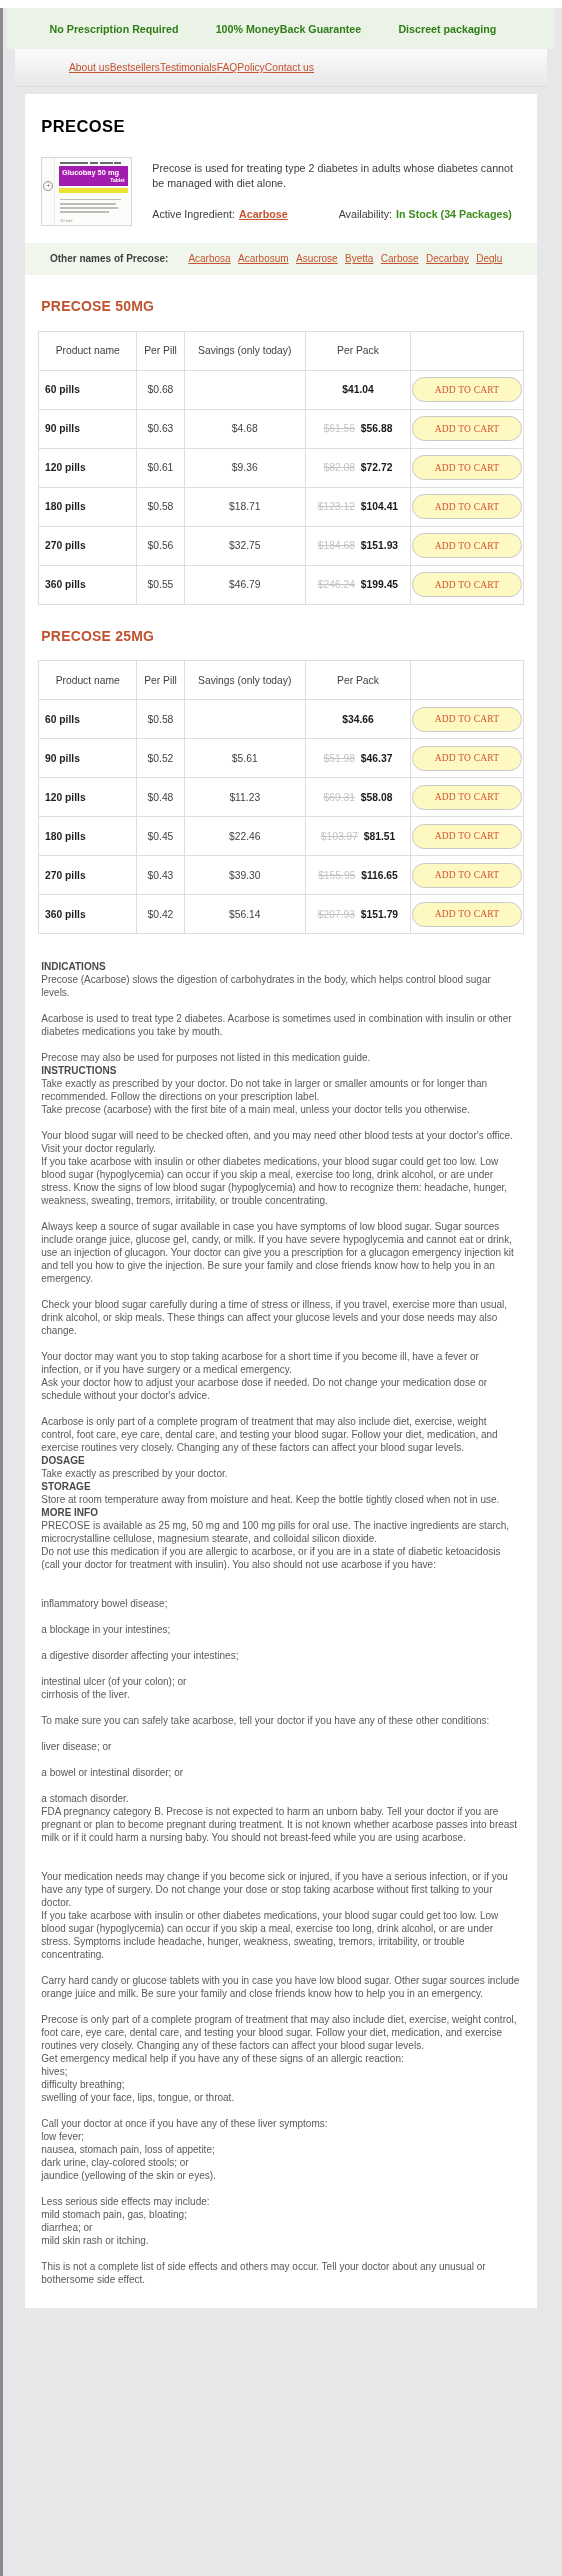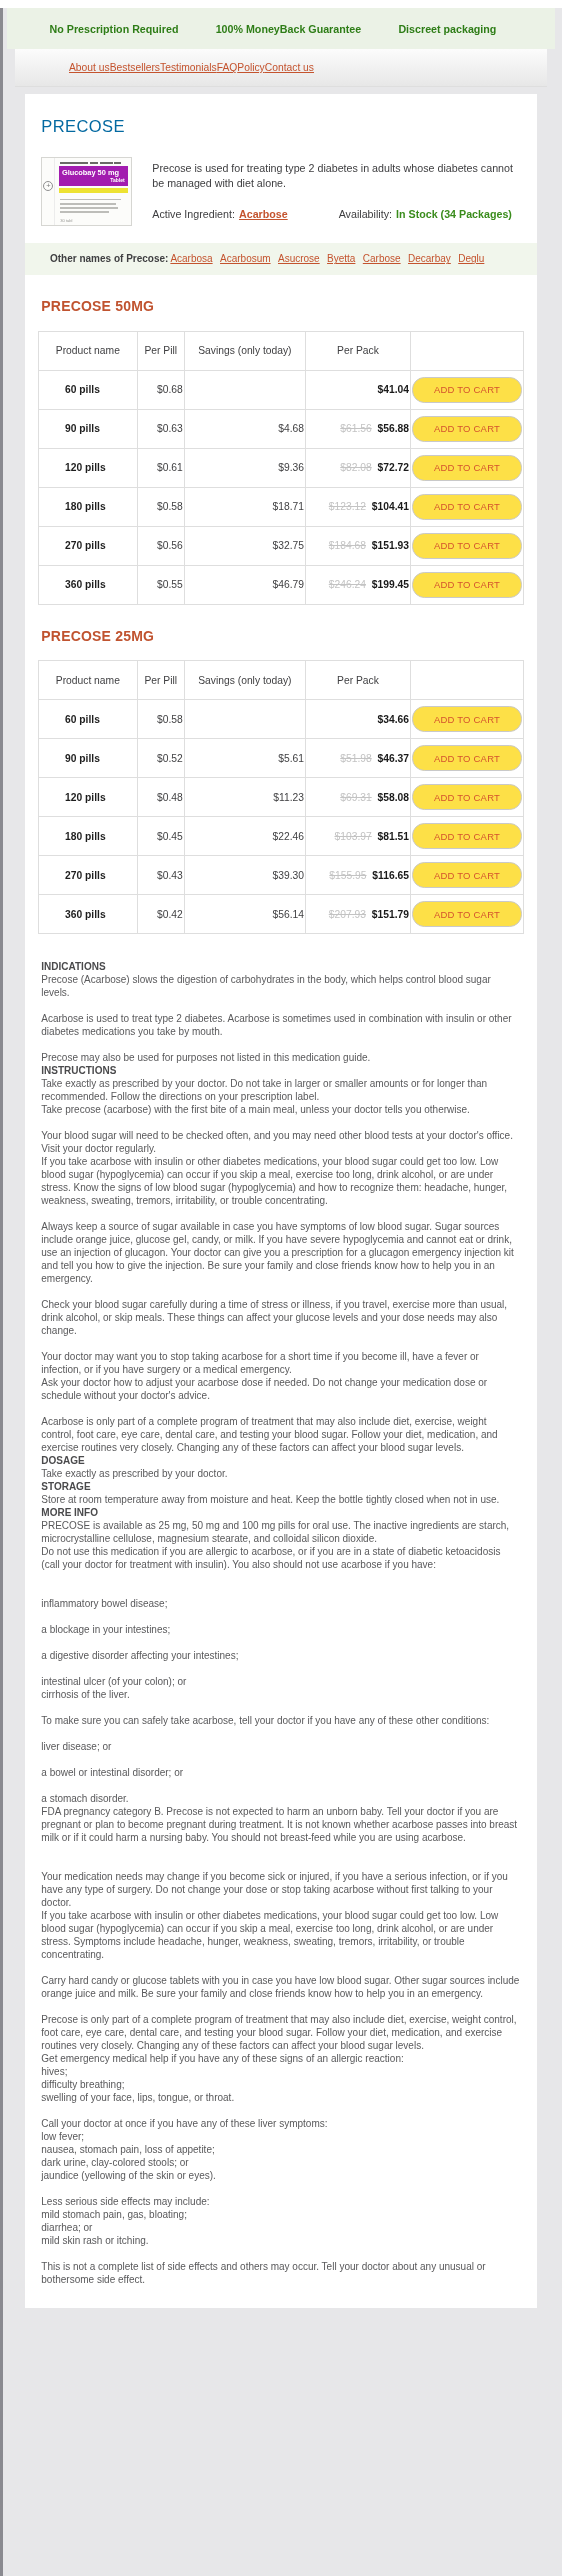--- a/index.html
+++ b/index.html
@@ -20,21 +20,21 @@
 
   .nav {
     margin:0 15px; height:38px; background:linear-gradient(#fcfcfc,#e7e7e7);
     border-bottom:0.8px solid #dedede;
     display:flex; align-items:center; justify-content:flex-start; padding:16px 54px;
   }
   .nav a { color:#c4532e; font-size:10.3px; text-decoration:underline; cursor:pointer; white-space:nowrap; }
 
   .panel { margin:6.6px 25px 11.5px; background:#ffffff; padding:16.5px 13px 21.4px; }
 
-  .product-title { color:#0369a1; font-size:16.5px; font-weight:normal; margin:6.6px 0 21.4px 3.3px; letter-spacing:0.4px; }
+  .product-title { color:#000000; font-size:16.5px; font-weight:bold; margin:6.6px 0 21.4px 3.3px; letter-spacing:0.4px; }
 
   .product-row { display:flex; gap:20px; margin-left:3.3px; }
   .pill-box { width:91px; height:69px; border:0.8px solid #d6d6d2; background:#fcfcfa; display:flex; flex-shrink:0; }
   .pb-left { width:13px; border-right:0.8px solid #ececec; display:flex; justify-content:center; padding-top:23px; }
   .bayer-circle { width:10px; height:10px; border:0.8px solid #8f8f8f; border-radius:50%; color:#787878; font-size:7.4px; line-height:8.2px; text-align:center; }
   .pb-main { flex:1; padding:2.5px 3.3px 1.6px; display:flex; flex-direction:column; }
   .pb-code { display:flex; gap:1.6px; height:3.3px; margin:0.8px 1.6px 1.6px; }
   .pb-code i { display:block; height:2.5px; background:#6a6a66; }
   .pb-band { background:#a21caf; color:#fff; padding:1.6px 3.3px 2.5px; }
   .pb-brand { font-size:7.4px; font-weight:bold; white-space:nowrap; }
@@ -45,38 +45,38 @@
   .pb-foot { margin-top:auto; font-size:4.1px; color:#9a9a96; padding:0 1.6px 0.8px; }
 
   .prod-info { flex:1; padding-top:3.3px; }
   .prod-desc { color:#3d3d3f; font-size:10.7px; line-height:1.45; margin:0 0 16.5px; }
   .ing-line { font-size:10.7px; color:#3d3d3f; display:flex; align-items:baseline; }
   .ing-link { color:#c4532e; font-weight:bold; text-decoration:underline; cursor:pointer; margin-left:4.1px; }
   .avail-label { margin-left:51px; }
   .avail-value { color:#3a8c1c; font-weight:bold; margin-left:4.1px; }
 
   .names-strip { background:#f1f6ec; margin:16.5px -13px 0; padding:10.7px 13px 10.7px 25px; font-size:10px; }
-  .names-label { font-weight:bold; color:#3f3f41; margin-right:2px; }
+  .names-label { font-weight:bold; color:#3f3f41; margin-right:20px; }
   .names-strip a { color:#c4532e; text-decoration:underline; cursor:pointer; margin-right:7.4px; }
 
   .sec-title { color:#c0532f; font-size:14px; font-weight:bold; margin:23px 0 16.5px 3.3px; letter-spacing:0.2px; }
 
   table.pricing { width:100%; border-collapse:collapse; }
   table.pricing th, table.pricing td { border:0.8px solid #dedede; height:39px; font-size:10.3px; }
   table.pricing th { font-weight:normal; color:#3f3f41; text-align:center; }
-  td.c-pills { text-align:left; padding-left:26px; font-weight:bold; color:#1e1e1e; }
-  td.c-pp, td.c-sv, td.c-pk { text-align:right; color:#3f3f41; }
+  td.c-pills { text-align:left; padding-left:6px; font-weight:bold; color:#1e1e1e; }
+  td.c-pp, td.c-sv, td.c-pk { text-align:center; color:#3f3f41; }
   .old-price { color:#c3c3c3; text-decoration:line-through; }
   .old-price:not(:empty) { margin-right:5.8px; }
   .new-price { font-weight:bold; color:#1a1a1a; }
   td.c-btn { text-align:center; }
   button.cart {
-    background:#fde047; border:0.8px solid #c9c9c9; border-radius:12.4px;
+    background:#fef9c3; border:0.8px solid #c9c9c9; border-radius:12.4px;
     color:#d4532e; font-size:9.5px; width:110px; padding:6.6px 0;
-    cursor:pointer; font-family:Liberation Sans, sans-serif; letter-spacing:0.2px;
+    cursor:pointer; font-family:Liberation Serif, serif; letter-spacing:0.2px;
   }
 
   .info { margin-top:26px; padding:0 3.3px; }
   .sec-h { font-weight:bold; color:#4a4a4c; font-size:10px; line-height:1.3; }
   .sec-b { white-space:pre-line; color:#59595b; font-size:10px; line-height:1.3; }
   .ai-line { font-size:10px; line-height:1.3; color:#59595b; }
   .ai-bold { font-weight:bold; color:#4a4a4c; }
 </style>
 </head>
 <body>

